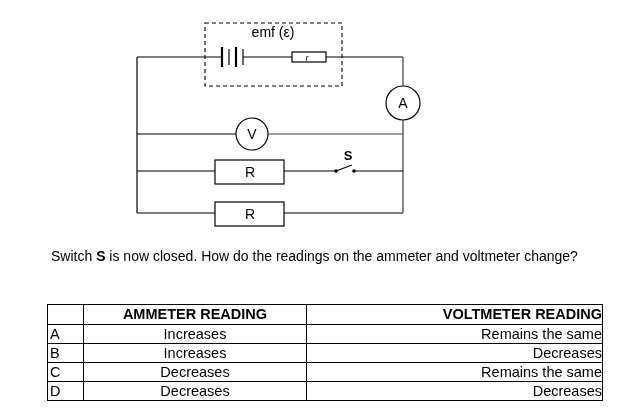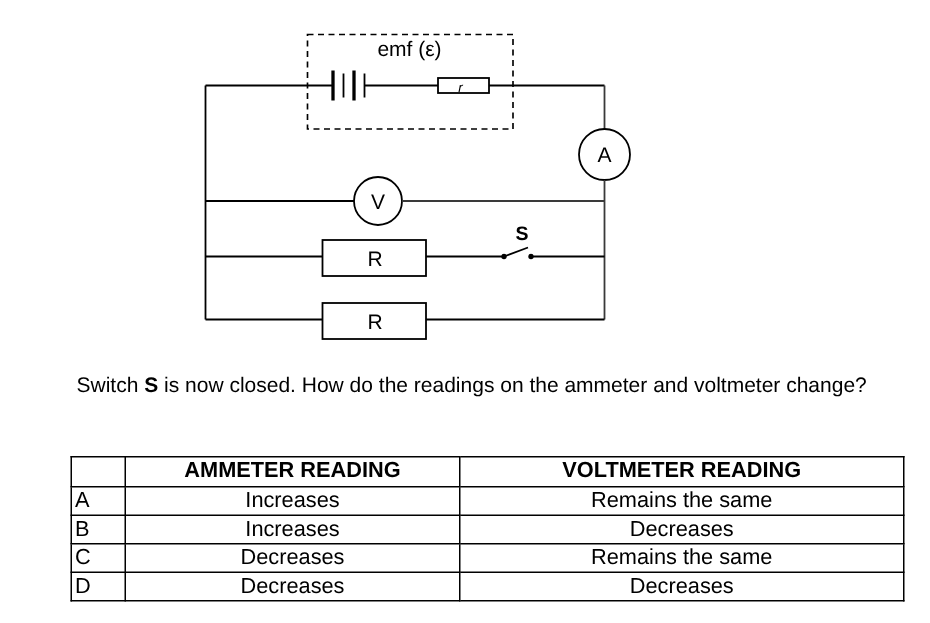--- a/index.html
+++ b/index.html
@@ -14,21 +14,21 @@
   #circuit text { font-family: "Liberation Sans", sans-serif; fill: #000; stroke: none; }
   .question { position: absolute; left: 51px; top: 247px; width: 552px;
               font-size: 14px; line-height: 18px; text-align: justify; text-align-last: left; }
   .question b { font-weight: bold; }
   table.answers { position: absolute; left: 47px; top: 304px; width: 556px;
                   border-collapse: collapse; font-size: 14.5px; }
   table.answers td, table.answers th { border: 1.5px solid #000; padding: 0; height: 18px; line-height: 17px; }
   table.answers th { font-weight: bold; height: 19px; }
   table.answers .letter { width: 33px; text-align: left; padding-left: 2px; }
   table.answers .amm { width: 222px; text-align: center; }
-  table.answers .volt { text-align: center; }
+  table.answers .volt { text-align: right; }
 </style>
 </head>
 <body>
 
 <svg id="circuit" viewBox="0 0 620 240" xmlns="http://www.w3.org/2000/svg">
 
   <line x1="137" y1="57" x2="137" y2="213"></line>
 
   <line x1="137" y1="57" x2="222" y2="57"></line>
 

